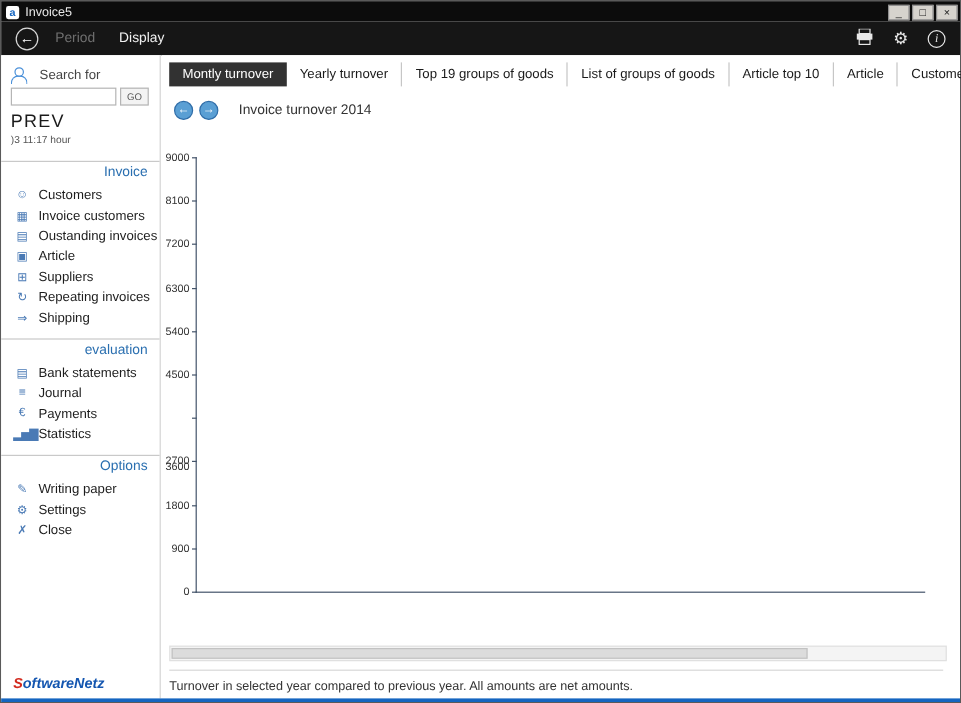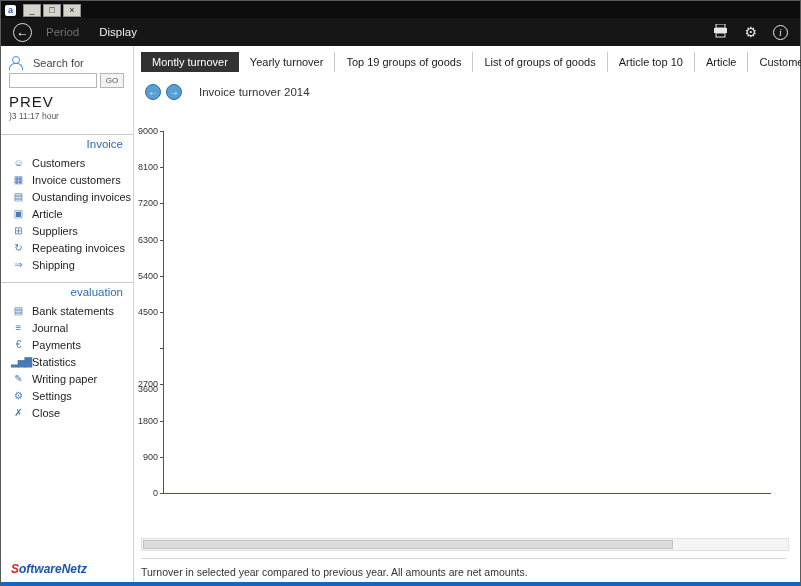--- a/index.html
+++ b/index.html
@@ -84,20 +84,21 @@
 
   .bottom-strip{position:absolute;bottom:0;left:0;right:0;height:3px;background:#1565c0}
 </style>
 </head>
 <body>
 
 <div class="window">
 
   <div class="titlebar">
     <div class="app-icon">a</div>
+    <div class="title-text">Invoice5</div>
     <div class="win-controls" id="win-controls">
         <div class="win-btn">_</div>
         <div class="win-btn">□</div>
         <div class="win-btn">×</div>
       </div>
   </div>
 
   <div class="toolbar">
     <div class="back-btn">←</div>
     <div class="tb-period">Period</div>
@@ -166,20 +167,21 @@
           <span class="side-label">Journal</span>
         </div>
         <div class="side-item">
           <span class="ico">€</span>
           <span class="side-label">Payments</span>
         </div>
         <div class="side-item">
           <span class="ico">▂▅▇</span>
           <span class="side-label">Statistics</span>
         </div>
+        <div class="section-header">Options</div>
         <div class="side-item">
           <span class="ico">✎</span>
           <span class="side-label">Writing paper</span>
         </div>
         <div class="side-item">
           <span class="ico">⚙</span>
           <span class="side-label">Settings</span>
         </div>
         <div class="side-item">
           <span class="ico">✗</span>

